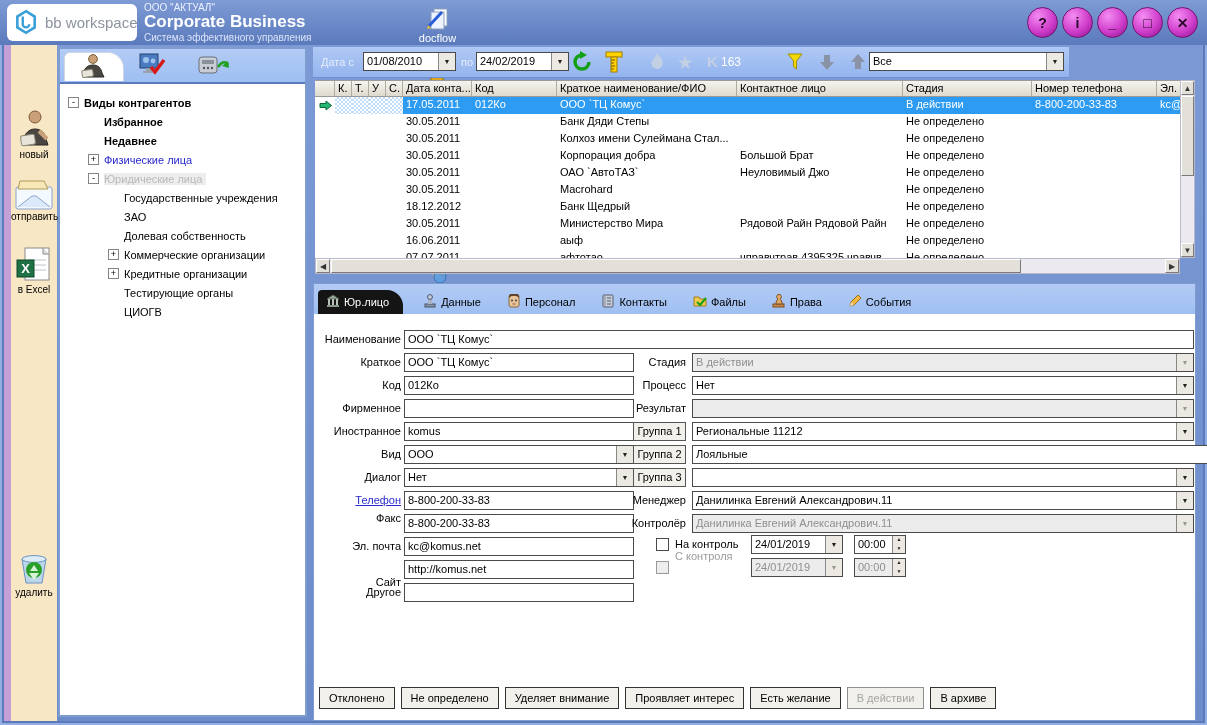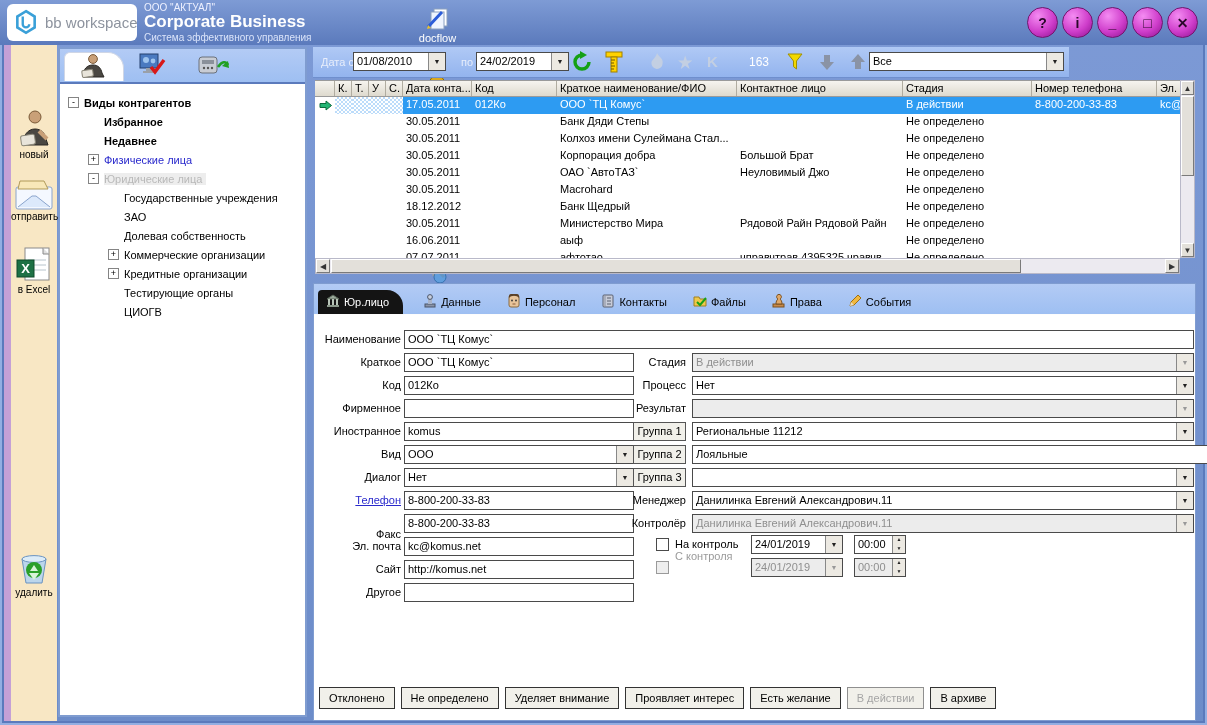--- a/index.html
+++ b/index.html
@@ -329,21 +329,21 @@
       </div>
       <div class="ti lvl2">
         <span class="spx"></span>
         <span>ЦИОГВ</span>
       </div>
     </div>
   </div>
 
   <div class="ftoolbar">
     <span class="flab" style="left:8px">Дата с</span>
-    <div class="cb abs" style="left:40px;top:5px;width:93px">
+    <div class="cb abs" style="left:50px;top:5px;width:93px">
       <span class="v">01/08/2010</span>
       <span class="db">▼</span>
     </div>
     <span class="flab" style="left:148px">по</span>
     <div class="cb abs" style="left:163px;top:5px;width:93px">
       <span class="v">24/02/2019</span>
       <span class="db">▼</span>
     </div>
     <span class="gico abs" style="left:258px;top:4px">
       <svg width="22" height="22" viewBox="0 0 22 22">
@@ -361,21 +361,21 @@
           <line x1="8" y1="18" x2="11" y2="18" stroke="#705800"></line>
         </svg>
     </span>
     <span class="gico abs" style="left:335px;top:5px">
       <svg width="18" height="20" viewBox="0 0 16 18">
           <path d="M8 1c2 4 6 5 5 9.5A5 5 0 1 1 3 10C3 7 7 5.5 8 1z" fill="#c3cfe2"></path>
         </svg>
     </span>
     <span class="gico abs gray-k" style="left:365px;top:6px;font-size:16px">★</span>
     <span class="gico abs gray-k" style="left:394px;top:6px">K</span>
-    <span class="count abs" style="left:408px;top:8px;width:48px;text-align:right">163</span>
+    <span class="count abs" style="left:408px;top:8px;width:48px;text-align:left">163</span>
     <span class="gico abs" style="left:472px;top:5px">
       <svg width="20" height="20" viewBox="0 0 20 20">
           <path d="M3 2h14l-5.5 7v8l-3-2.4V9z" fill="#f2d800" stroke="#a09000"></path>
         </svg>
     </span>
     <span class="gico abs" style="left:505px;top:6px">
       <svg width="18" height="18" viewBox="0 0 18 18">
           <path d="M6 2h6v7h4l-7 8-7-8h4z" fill="#8a93a5"></path>
         </svg>
     </span>
@@ -661,27 +661,27 @@
 
     <span class="lb lbL" style="top:187px">Диалог</span>
     <div class="cb" style="position:absolute;left:90px;top:184px;width:230px">
       <span class="v">Нет</span>
       <span class="db">▼</span>
     </div>
 
     <span class="lb lbL link" style="top:210px">Телефон</span>
     <div class="fi" style="left:90px;top:207px;width:230px">8-800-200-33-83</div>
 
-    <span class="lb lbL" style="top:244px">Факс</span>
+    <span class="lb lbL" style="top:228px">Факс</span>
     <div class="fi" style="left:90px;top:230px;width:230px">8-800-200-33-83</div>
 
     <span class="lb lbL" style="top:256px">Эл. почта</span>
     <div class="fi" style="left:90px;top:253px;width:230px">kc@komus.net</div>
 
-    <span class="lb lbL" style="top:279px">Сайт</span>
+    <span class="lb lbL" style="top:292px">Сайт</span>
     <div class="fi" style="left:90px;top:276px;width:230px">http://komus.net</div>
 
     <span class="lb lbL" style="top:302px">Другое</span>
     <div class="fi" style="left:90px;top:299px;width:230px"></div>
 
     <span class="lb lbR" style="top:72px">Стадия</span>
     <div class="cb dis" style="position:absolute;left:378px;top:69px;width:502px">
       <span class="v">В действии</span>
       <span class="db">▼</span>
     </div>

